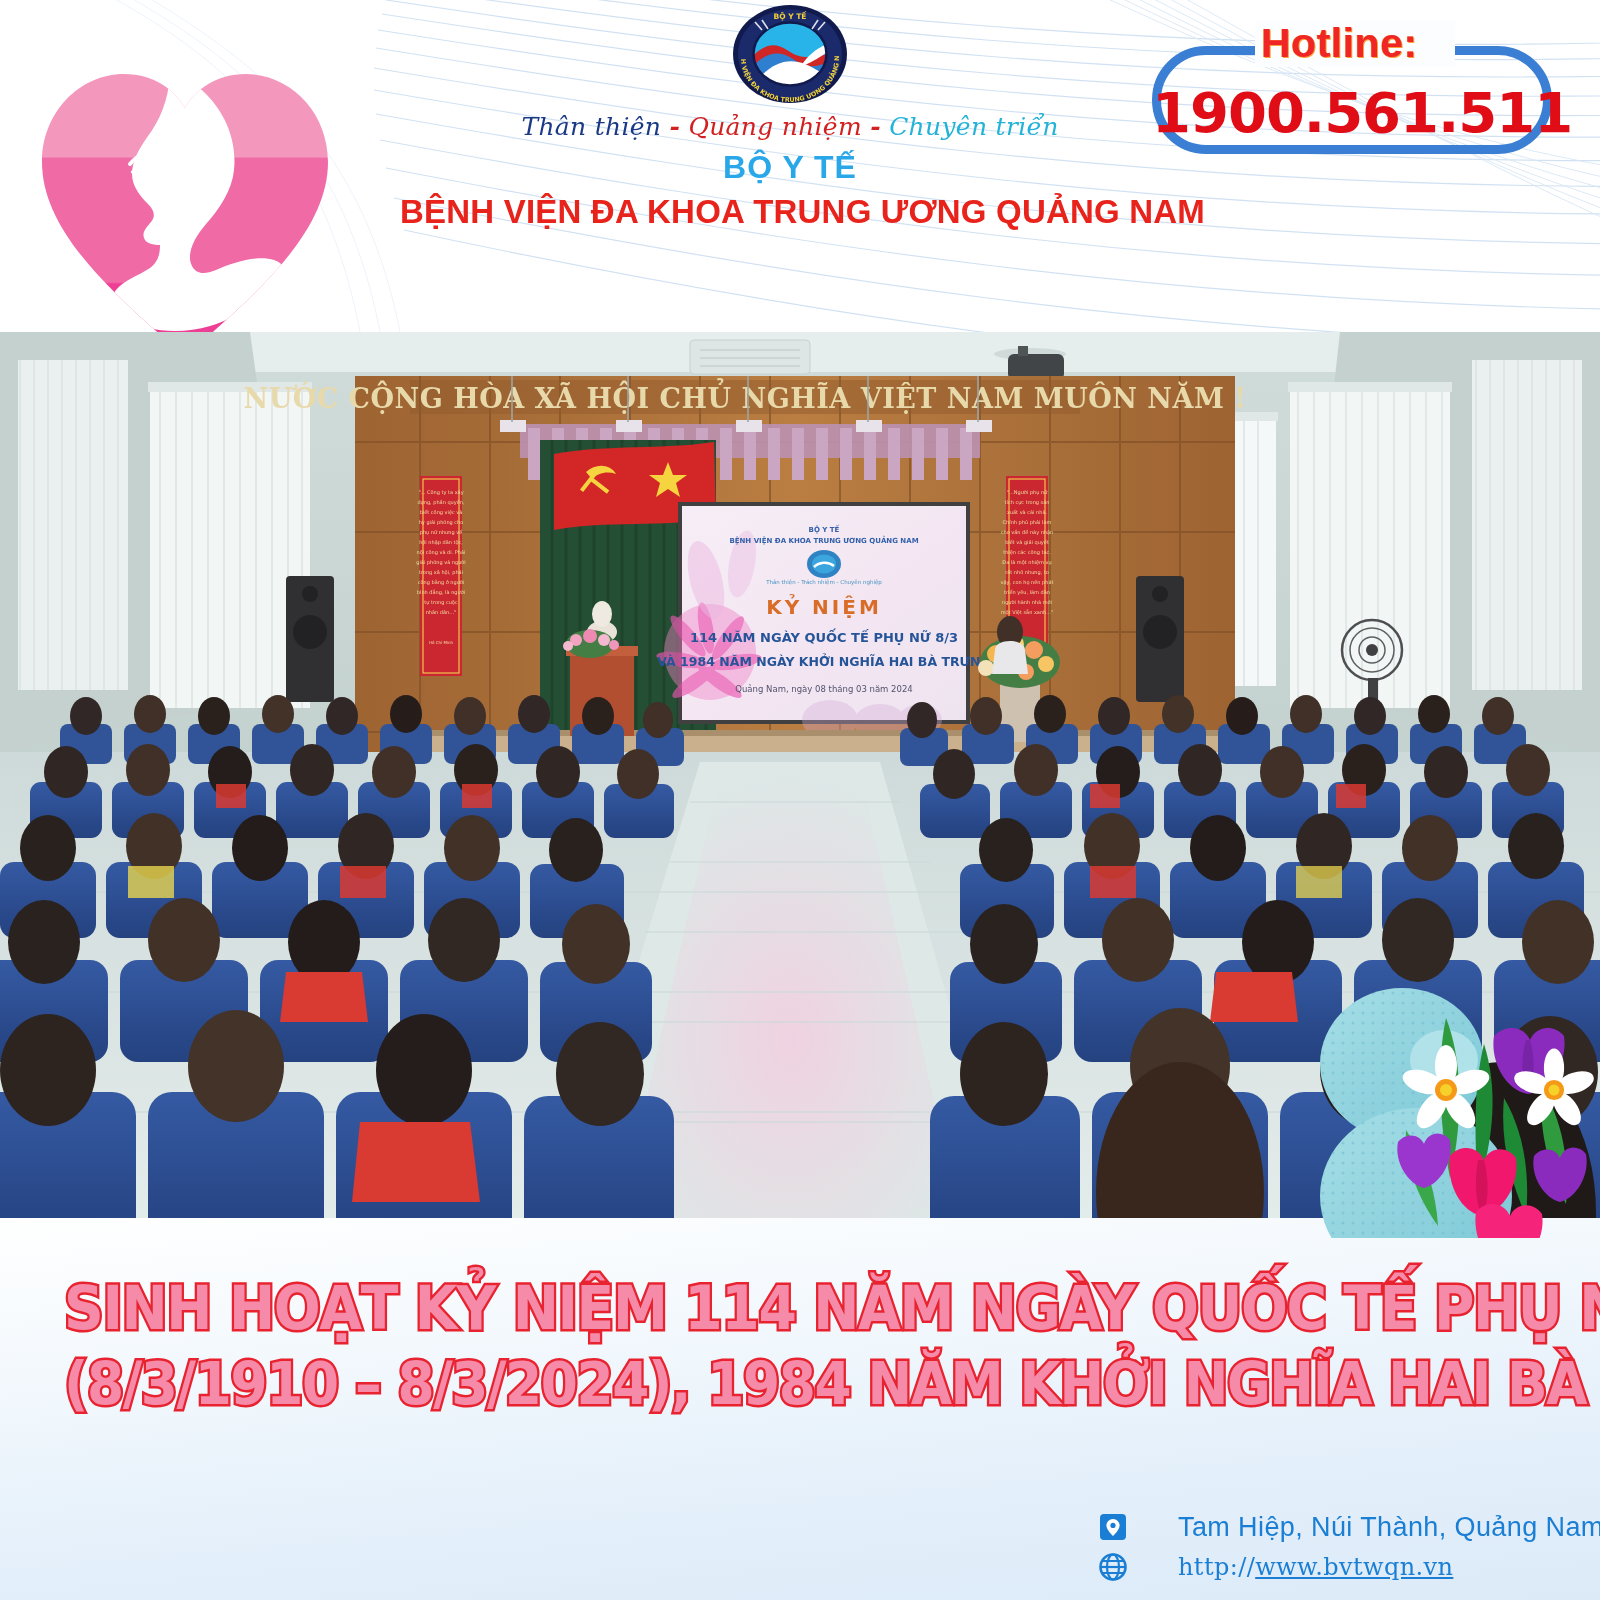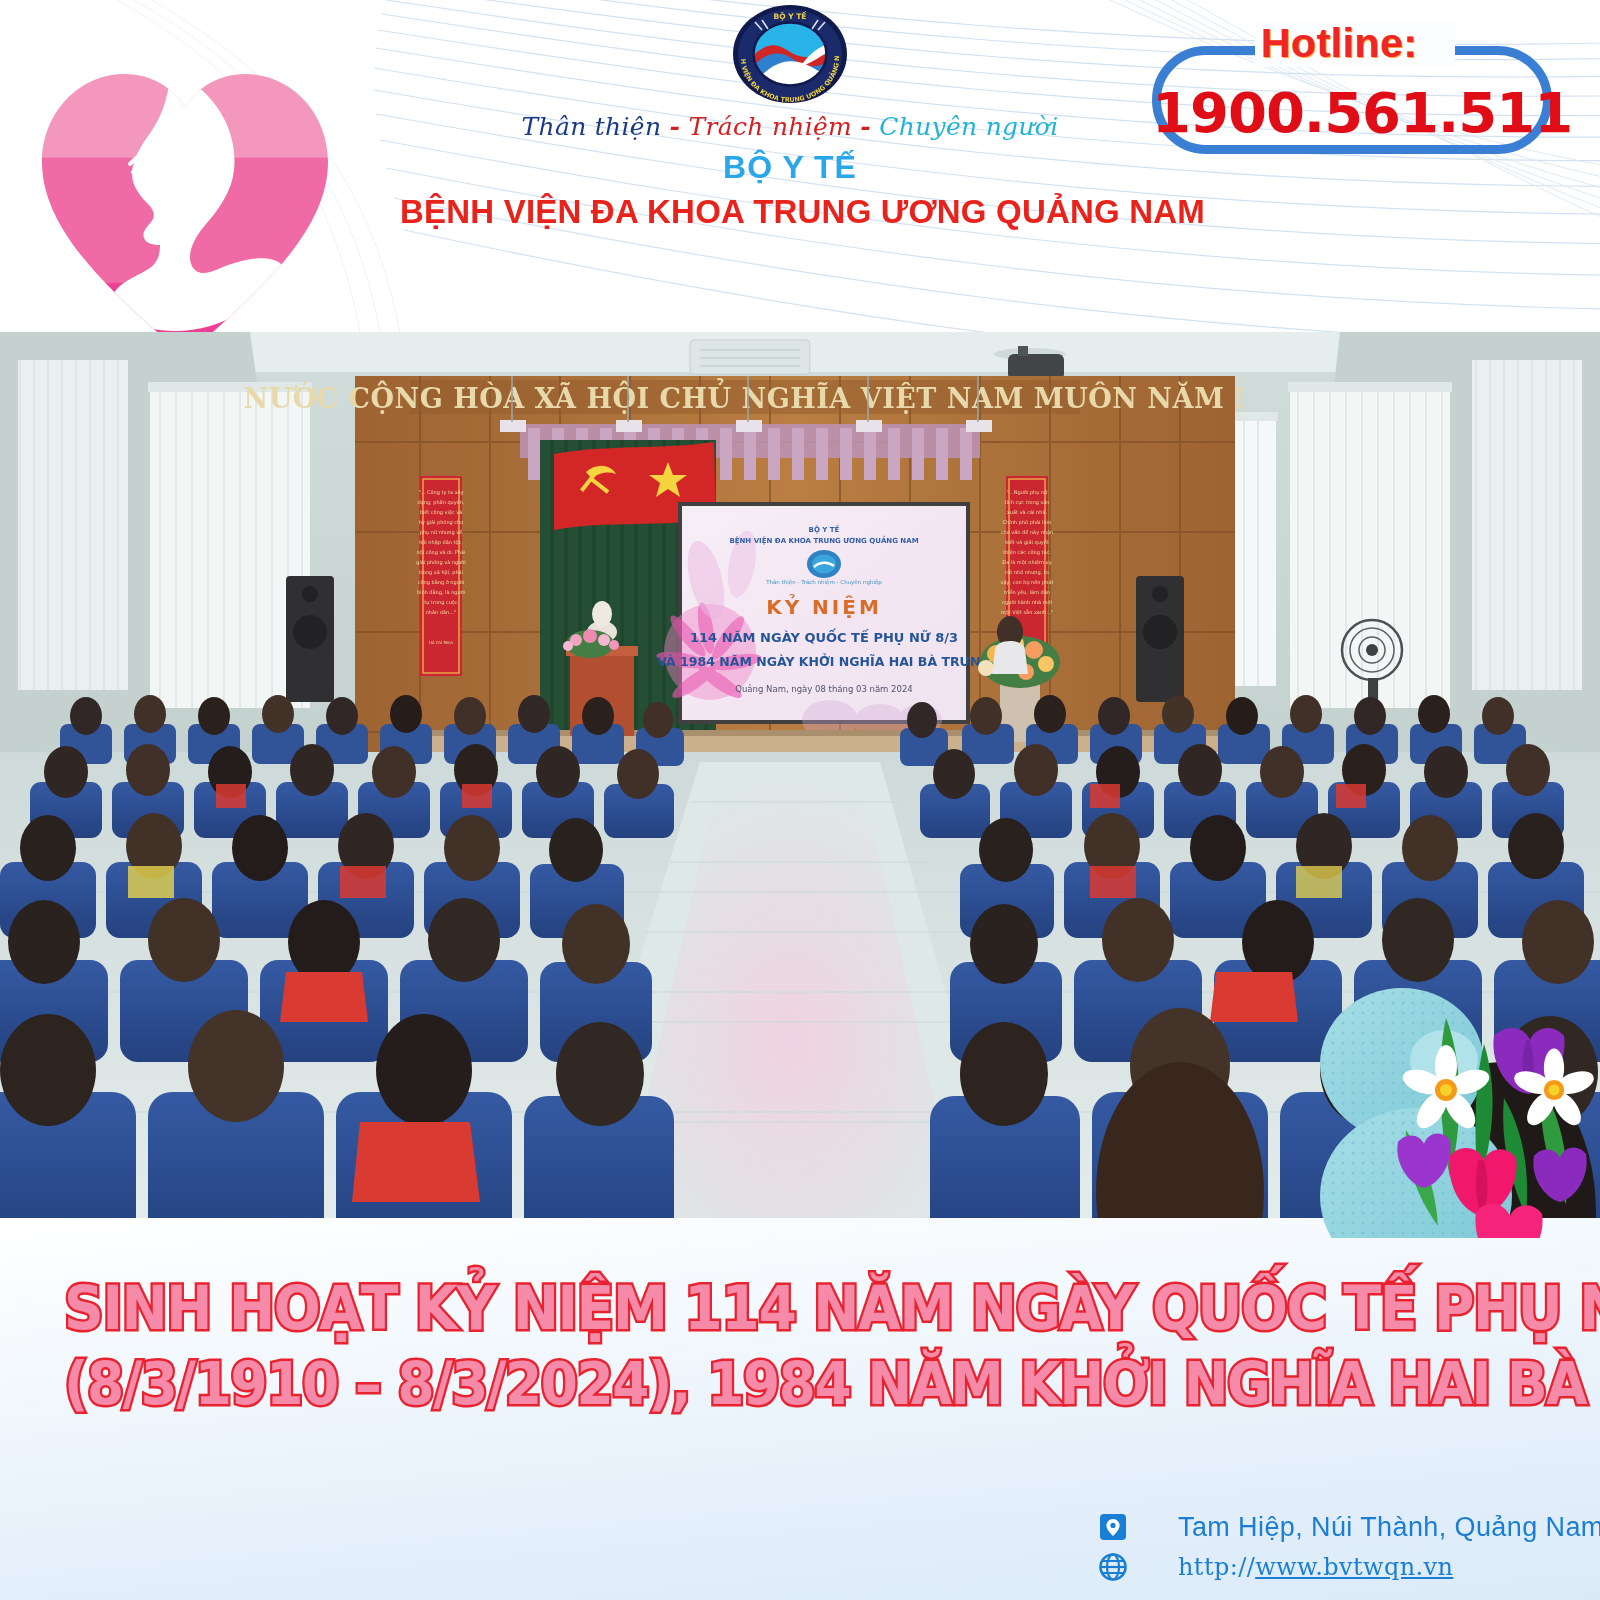--- a/index.html
+++ b/index.html
@@ -266,23 +266,23 @@
           <line x1="31" y1="16" x2="37" y2="25"></line>
           <line x1="94" y1="18" x2="87" y2="26"></line>
           <line x1="87" y1="16" x2="81" y2="25"></line>
         </g>
       </svg>
     </div>
 
     <div class="slogan">
       <span class="s1">Thân thiện</span>
       <span class="sep">-</span>
-      <span class="s2">Trách nhiệm</span>
+      <span class="s2">Quảng nhiệm</span>
       <span class="sep">-</span>
-      <span class="s3">Chuyên người</span>
+      <span class="s3">Chuyên triển</span>
     </div>
 
     <div class="boyte">BỘ Y TẾ</div>
     <div class="hospital-name">BỆNH VIỆN ĐA KHOA TRUNG ƯƠNG QUẢNG NAM</div>
   </div>
 
   <div id="hotline-box"></div>
   <div id="hotline-label">Hotline:</div>
   <div id="hotline-number">1900.561.511</div>
 </div>

